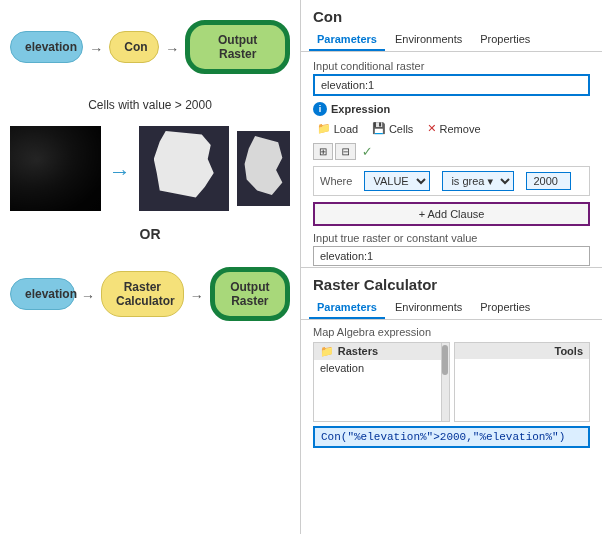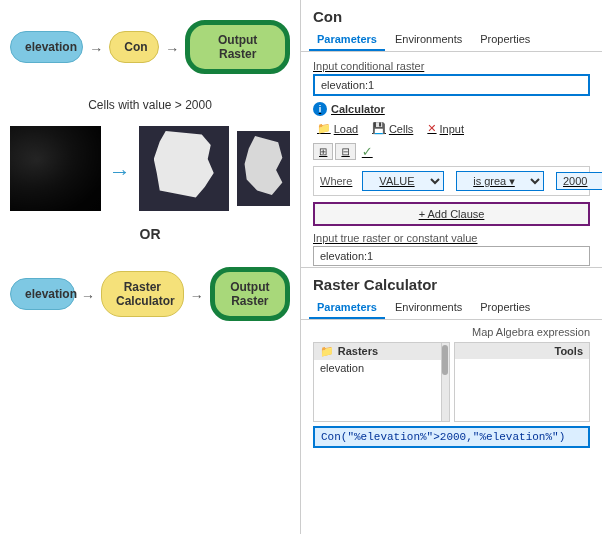--- a/index.html
+++ b/index.html
@@ -168,21 +168,20 @@
       border-bottom: 2px solid transparent;
     }
     .tab.active {
       border-bottom: 2px solid #0078d4;
       color: #0078d4;
       font-weight: bold;
     }
 
     .section-body {
       padding: 8px 12px;
-      text-decoration: underline;
     }
 
     .field-label {
       font-size: 11px;
       color: #555;
       margin-bottom: 2px;
     }
 
     .field-input {
       width: 100%;
@@ -270,31 +269,30 @@
     }
     .where-label {
       font-size: 11px;
       color: #555;
       min-width: 30px;
     }
     .where-select {
       border: 1px solid #0078d4;
       background: #e8f4ff;
       font-size: 11px;
-      padding: 2px 12px;
-      color: #333;
-      text-align: center;
+      padding: 2px 4px;
+      color: #333;
     }
     .where-value {
       border: 1px solid #0078d4;
       background: #e8f4ff;
       font-size: 11px;
       padding: 2px 6px;
       color: #333;
-      width: 62px;
+      width: 45px;
     }
 
     .add-clause {
       display: flex;
       align-items: center;
       justify-content: center;
       gap: 4px;
       width: 100%;
       border: 2px solid #701a75;
       background: #f5f5f5;
@@ -313,21 +311,20 @@
     }
 
     .raster-body {
       padding: 6px 12px;
     }
 
     .map-alg-label {
       font-size: 11px;
       color: #555;
       margin-bottom: 4px;
-      text-align: right;
     }
 
     .raster-columns {
       display: flex;
       gap: 4px;
     }
     .raster-list-header {
       background: #e8e8e8;
       padding: 2px 6px;
       font-size: 11px;
@@ -441,35 +438,35 @@
       <div class="tab active">Parameters</div>
       <div class="tab">Environments</div>
       <div class="tab">Properties</div>
     </div>
     <div class="section-body">
       <div class="field-label">Input conditional raster</div>
       <input class="field-input focused" readonly="" value="elevation:1" style="">
 
       <div class="info-row">
         <div class="info-icon">i</div>
-        <div class="info-label">Calculator</div>
+        <div class="info-label">Expression</div>
       </div>
 
       <div class="toolbar-row">
         <div class="toolbar-btn">
           <span class="folder-icon">📁</span>
           <span>Load</span>
         </div>
         <div class="toolbar-btn">
           <span class="save-icon">💾</span>
           <span>Cells</span>
         </div>
         <div class="toolbar-btn">
           <span class="remove-icon">✕</span>
-          <span>Input</span>
+          <span>Remove</span>
         </div>
       </div>
 
       <div class="expr-toolbar">
         <button class="expr-btn">⊞</button>
         <button class="expr-btn">⊟</button>
         <span class="check-icon">✓</span>
       </div>
 
       <div class="where-row">

